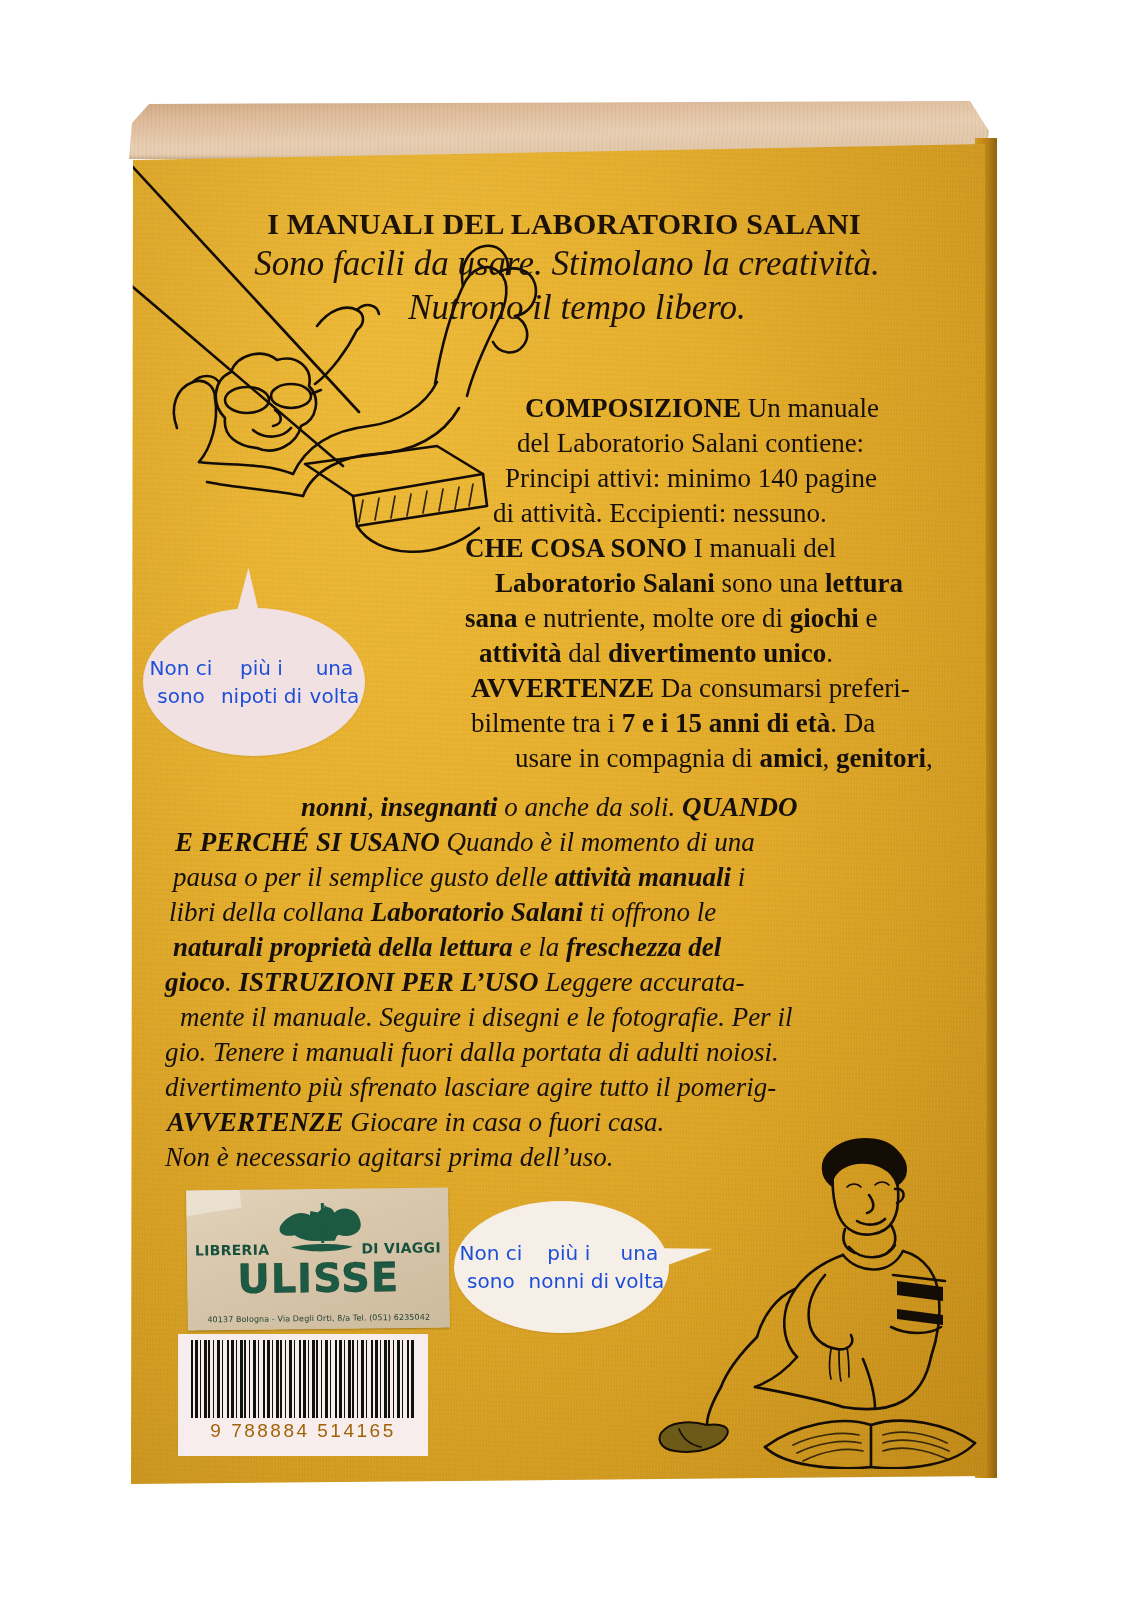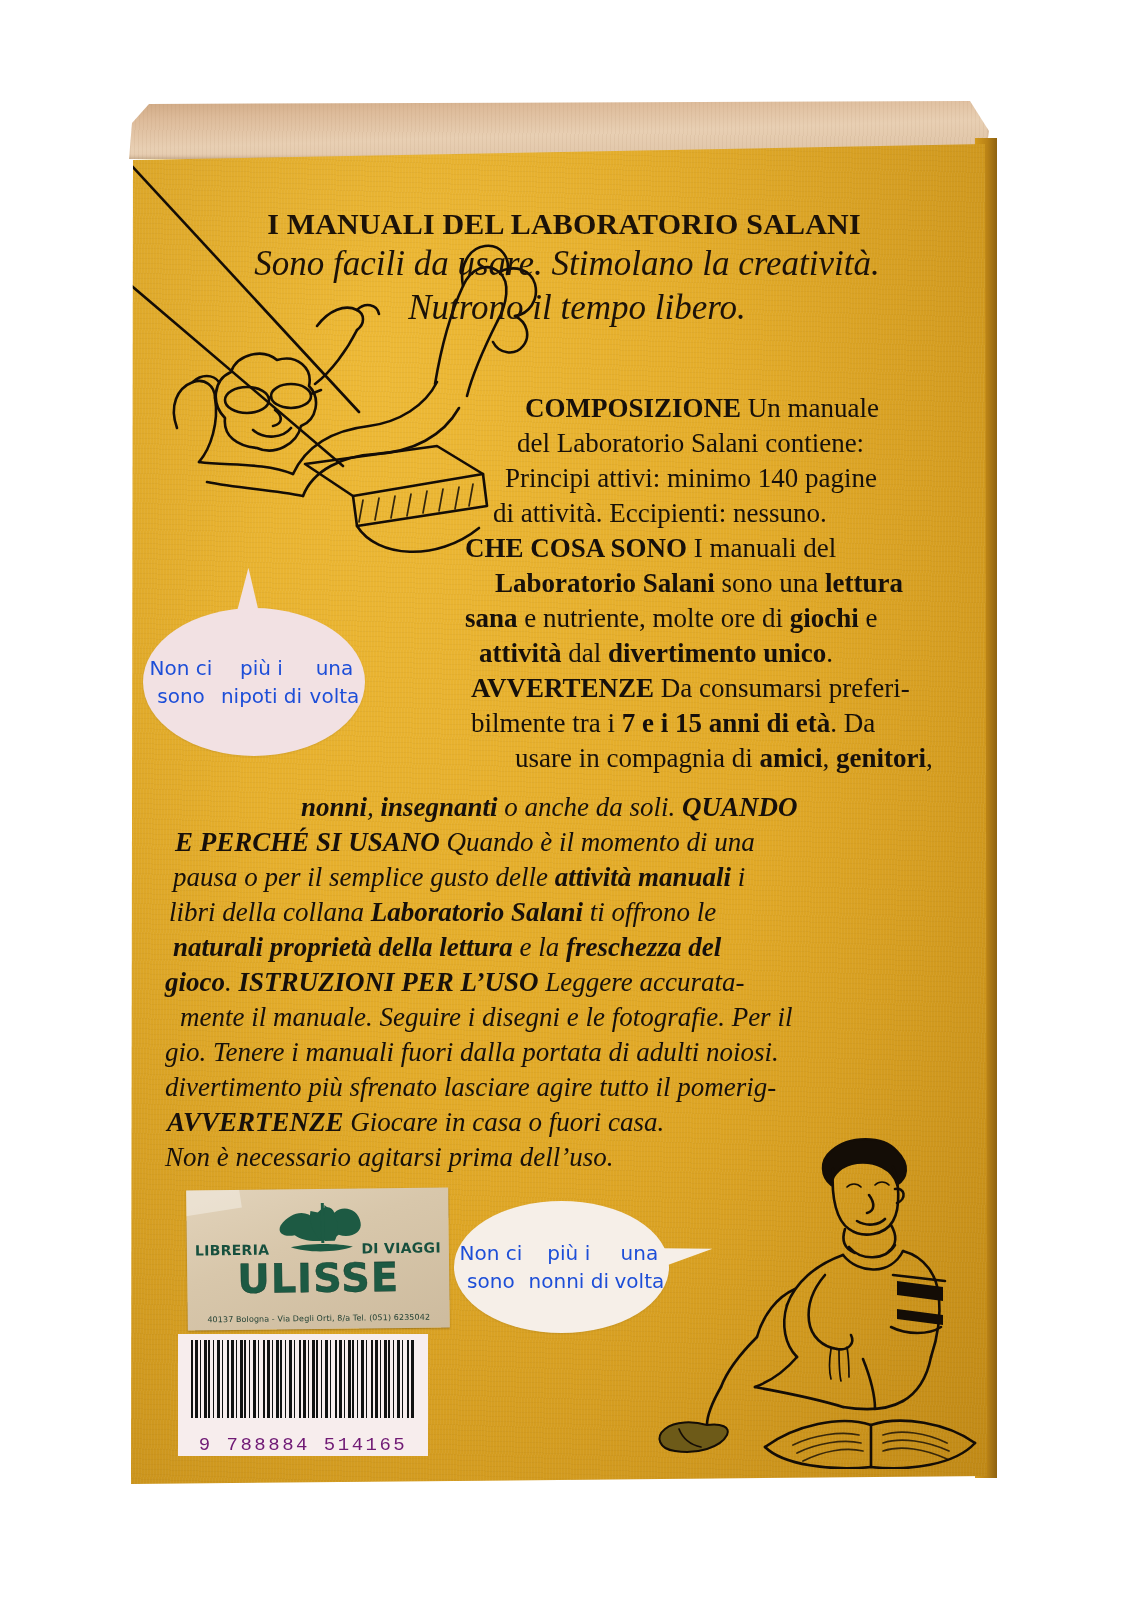--- a/index.html
+++ b/index.html
@@ -250,25 +250,25 @@
         #111 0 2px, #f7eded 2px 4px,
         #111 4px 7px, #f7eded 7px 9px,
         #111 9px 10px, #f7eded 10px 13px,
         #111 13px 16px, #f7eded 16px 17px,
         #111 17px 19px, #f7eded 19px 22px,
         #111 22px 23px, #f7eded 23px 26px,
         #111 26px 29px, #f7eded 29px 31px,
         #111 31px 32px, #f7eded 32px 36px);
   }
   #barcode-number {
-    font-family: Liberation Mono, monospace;
+    font-family: Liberation Sans, sans-serif;
     font-size: 19px;
     letter-spacing: 2.5px;
-    color: #701a75;
-    margin-top: 16px;
+    color: #a16207;
+    margin-top: 2px;
   }
 
   
   #art-nonna { position:absolute; left: -20px; top: 0px; width: 460px; height: 480px; }
   #art-ragazzo { position:absolute; left: 508px; top: 985px; width: 360px; height: 340px; }
 
   .ink { fill:none; stroke:#140d06; stroke-width:2.6; stroke-linecap:round; stroke-linejoin:round; }
   .ink-thin { fill:none; stroke:#140d06; stroke-width:1.7; stroke-linecap:round; stroke-linejoin:round; }
   .hair { fill:#140d06; stroke:#140d06; stroke-width:2; }
   .shoe { fill:#6d5a18; stroke:#140d06; stroke-width:2; }

